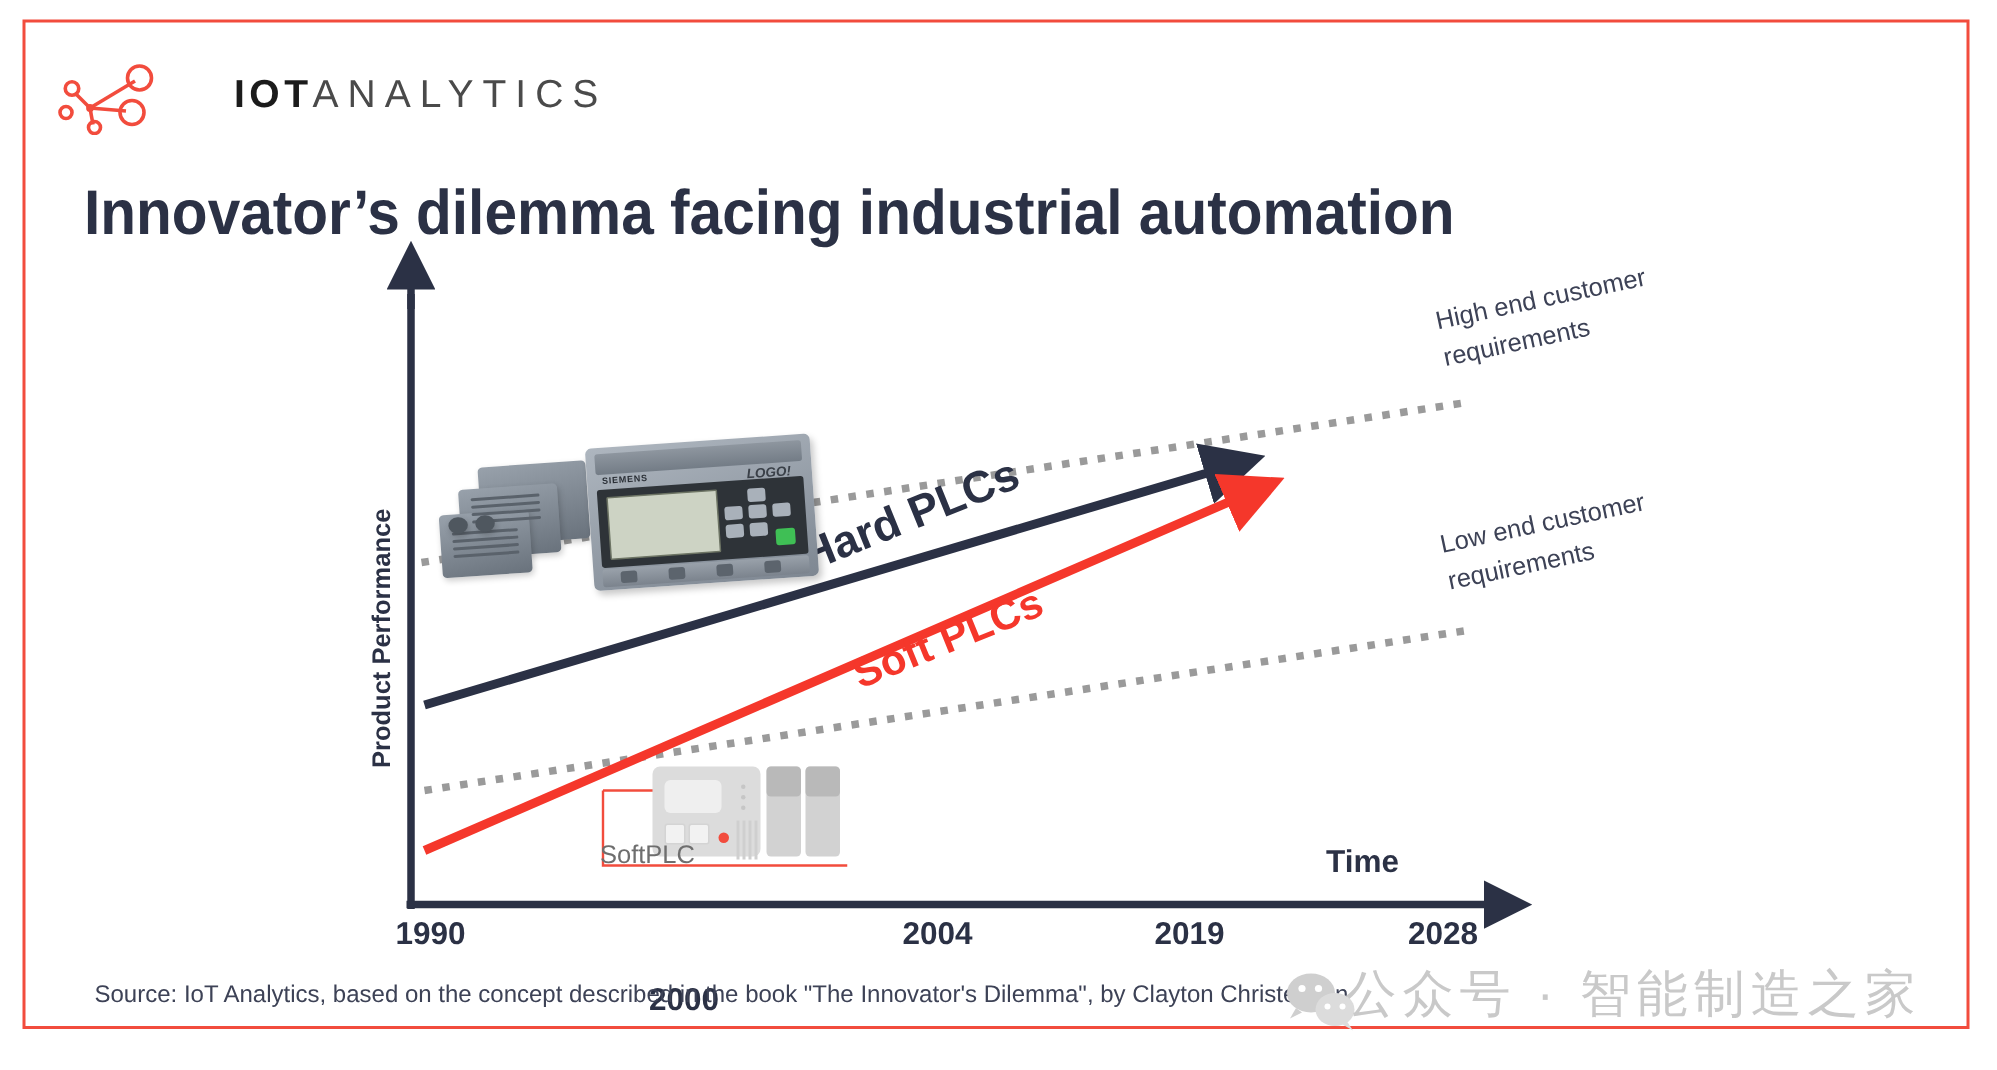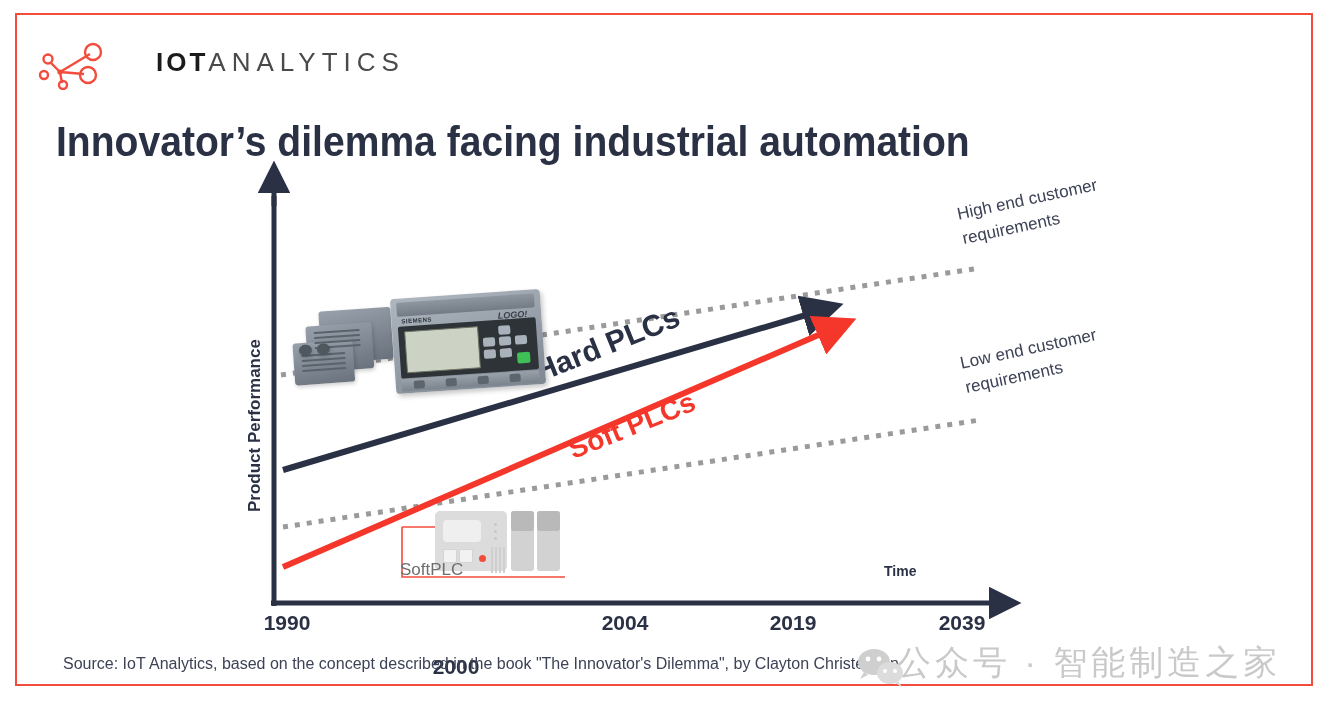--- a/index.html
+++ b/index.html
@@ -53,21 +53,21 @@
     font-size:17px;font-weight:bold;color:#2b3145;white-space:nowrap;
   }
 
   .xtick{
     position:absolute;top:611px;
     font-size:21px;font-weight:bold;color:#2b3145;
     text-align:center;width:90px;margin-left:-45px;
   }
   .time-label{
     position:absolute;left:884px;top:563px;
-    font-size:14px;font-weight:bold;color:#2b3145;
+    font-size:21px;font-weight:bold;color:#2b3145;
   }
 
   .arrow-label{
     position:absolute;
     font-weight:bold;white-space:nowrap;
     transform-origin:left center;
   }
   .lbl-hard{
     left:536px;top:356px;
     font-size:30px;color:#2b3145;
@@ -255,21 +255,21 @@
     </svg>
 
     <div class="ylabel-pos">Product Performance</div>
 
     <div class="time-label">Time</div>
 
     <div class="xtick" style="left:287px;">1990</div>
     <div class="xtick" style="left:456px;margin-top:44px;">2000</div>
     <div class="xtick" style="left:625px;">2004</div>
     <div class="xtick" style="left:793px;">2019</div>
-    <div class="xtick" style="left:962px;">2039</div>
+    <div class="xtick" style="left:962px;">2028</div>
 
     <div class="arrow-label lbl-hard">Hard PLCs</div>
     <div class="arrow-label lbl-soft">Soft PLCs</div>
 
     <div class="req-label req-high">
       <div>High end customer</div>
       <div>requirements</div>
     </div>
 
     <div class="req-label req-low">

